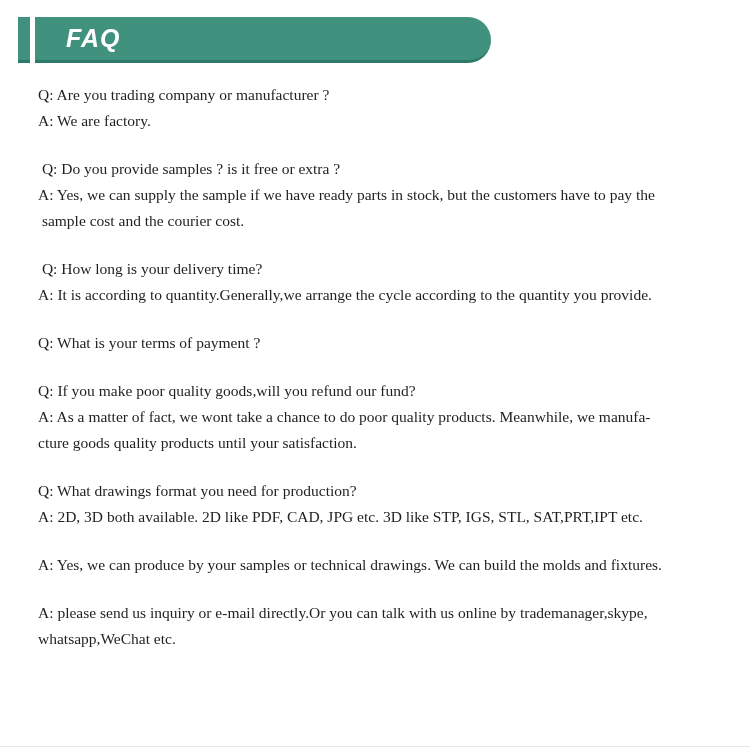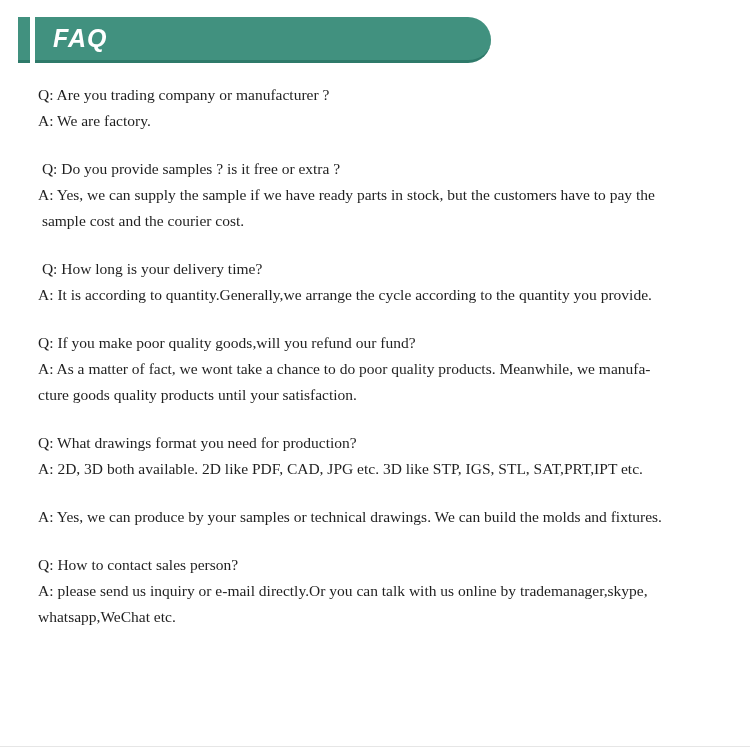--- a/index.html
+++ b/index.html
@@ -36,21 +36,21 @@
     top: 17px;
     width: 456px;
     height: 43px;
     background: var(--accent, #41917F);
     border-radius: 0 24px 24px 0;
     border-bottom: 3px solid var(--accent-dark, #2E7A6A);
   }
   .banner-title {
     display: block;
     line-height: 43px;
-    padding-left: 18px;
+    padding-left: 31px;
     font-family: "Liberation Sans", "DejaVu Sans", sans-serif;
     font-style: italic;
     font-weight: bold;
     font-size: 25px;
     letter-spacing: 1px;
     color: #ffffff;
   }
 
   
   .content {
@@ -93,33 +93,33 @@
   <div class="qa-block">
     <p> Q: Do you provide samples ? is it free or extra ?</p>
     <p>A: Yes, we can supply the sample if we have ready parts in stock, but the customers have to pay the
  sample cost and the courier cost.</p>
   </div>
   <div class="qa-block">
     <p> Q: How long is your delivery time?</p>
     <p>A: It is according to quantity.Generally,we arrange the cycle according to the quantity you provide.</p>
   </div>
   <div class="qa-block">
+    <p>Q: What is your terms of payment ?</p>
   </div>
   <div class="qa-block">
     <p>Q: If you make poor quality goods,will you refund our fund?</p>
     <p>A: As a matter of fact, we wont take a chance to do poor quality products. Meanwhile, we manufa-
 cture goods quality products until your satisfaction.</p>
   </div>
   <div class="qa-block">
     <p>Q: What drawings format you need for production?</p>
     <p>A: 2D, 3D both available. 2D like PDF, CAD, JPG etc. 3D like STP, IGS, STL, SAT,PRT,IPT etc.</p>
   </div>
   <div class="qa-block">
     <p>A: Yes, we can produce by your samples or technical drawings. We can build the molds and fixtures.</p>
   </div>
   <div class="qa-block">
-    <p>Q: How to contact sales person?</p>
     <p>A: please send us inquiry or e-mail directly.Or you can talk with us online by trademanager,skype,
 whatsapp,WeChat etc.</p>
   </div>
 </div>
 
 <div class="bottom-divider"></div>
 
 </body></html>

